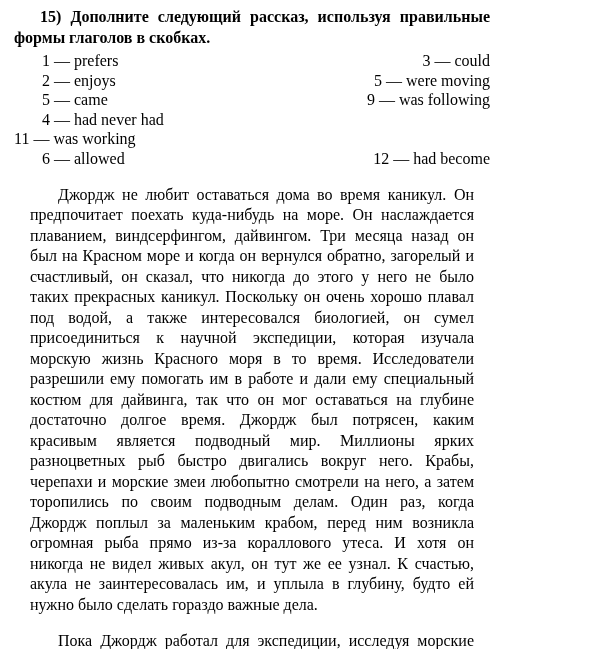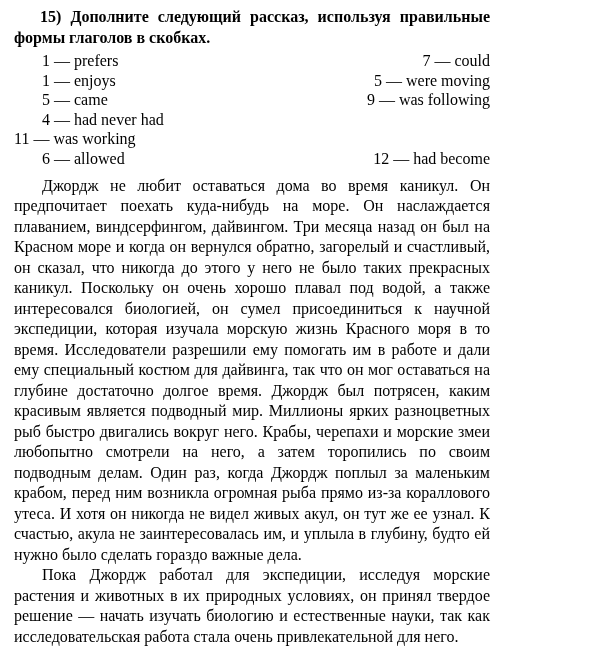--- a/index.html
+++ b/index.html
@@ -39,39 +39,39 @@
   .answer-cell-left {
     box-sizing: border-box;
     width: 196px;
     padding-left: 28px;
   }
   .answer-cell-right {
     box-sizing: border-box;
     padding-left: 0;
   }
   p.para {
-    margin: 0;
+    margin: 16px;
     text-indent: 28px;
     text-align: justify;
   }
 </style>
 </head>
 <body>
 
 <div class="page">
 
   <p class="heading"><span>15)</span> <span>Дополните следующий рассказ, используя правильные формы глаголов в скобках.</span></p>
 
   <div class="answers">
     <div class="answer-row">
       <span class="answer-cell-left">1 — prefers</span>
-      <span class="answer-cell-right">7 — could</span>
+      <span class="answer-cell-right">3 — could</span>
     </div>
     <div class="answer-row">
-      <span class="answer-cell-left">1 — enjoys</span>
+      <span class="answer-cell-left">2 — enjoys</span>
       <span class="answer-cell-right">5 — were moving</span>
     </div>
     <div class="answer-row">
       <span class="answer-cell-left">5 — came</span>
       <span class="answer-cell-right">9 — was following</span>
     </div>
     <div class="answer-row">
       <span class="answer-cell-left">4 — had never had</span>
     </div>
     <div class="answer-row">

